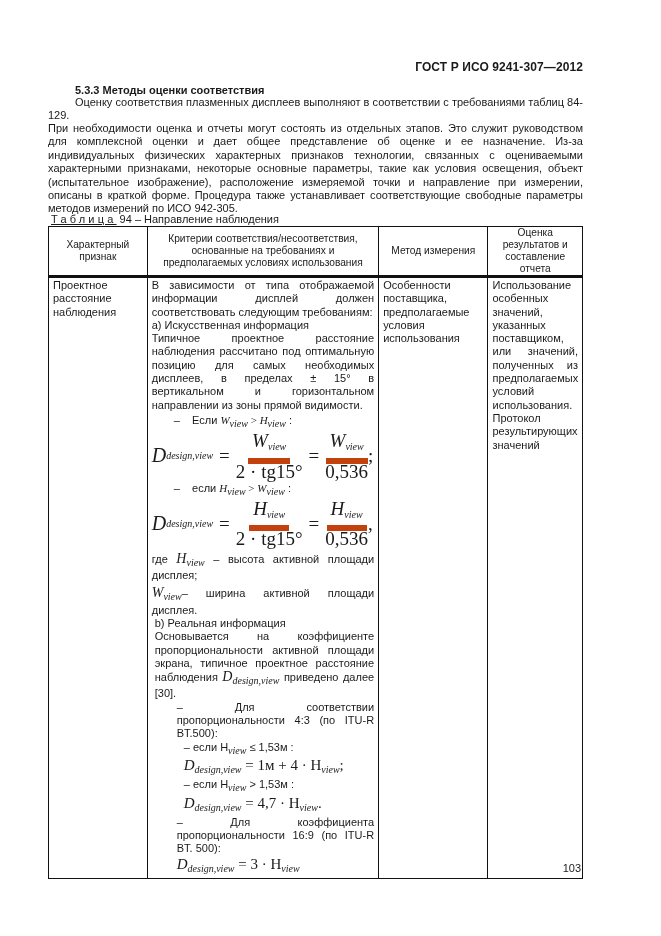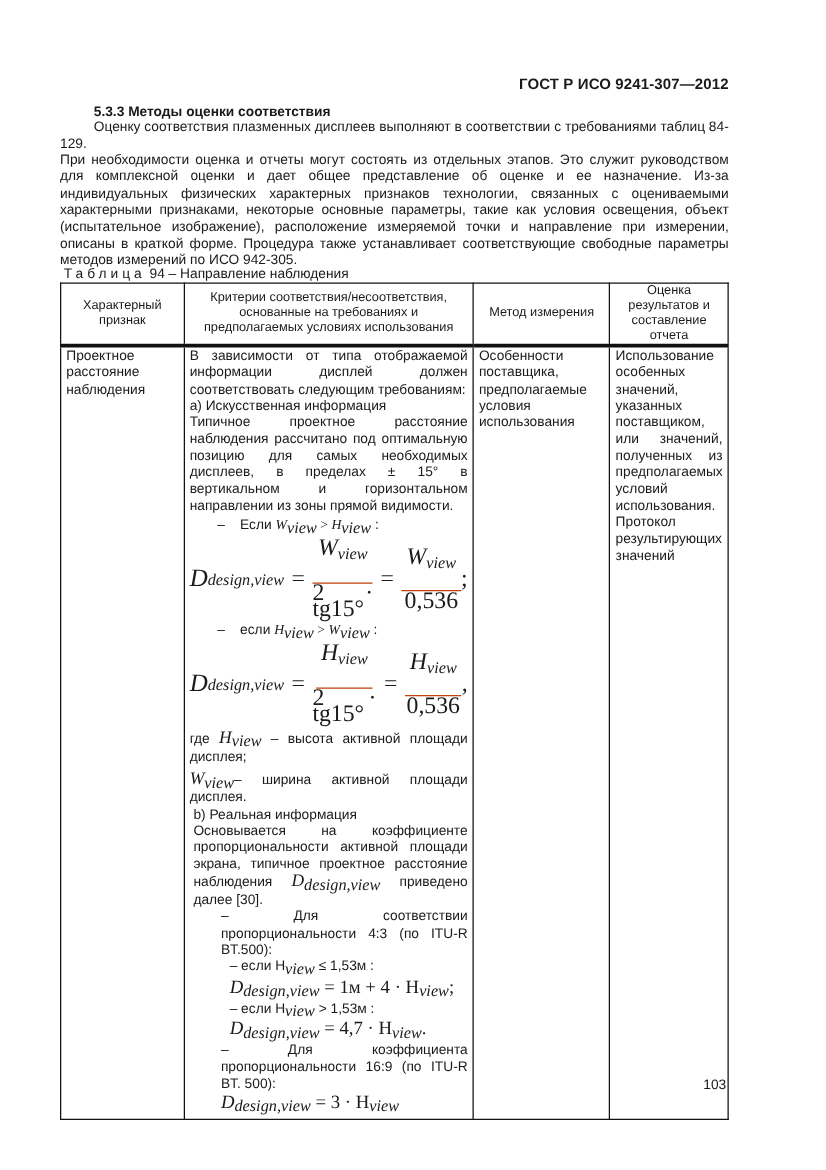--- a/index.html
+++ b/index.html
@@ -4,38 +4,38 @@
 <style>
   html, body { margin:0; padding:0; background:#ffffff; }
   body { width:661px; height:936px; position:relative; overflow:hidden;
          font-family:"Liberation Sans", sans-serif; color:#1a1a1a; }
   .hdr { position:absolute; right:78px; top:60px; font-weight:bold; font-size:12px; letter-spacing:0.1px; }
   .sec { position:absolute; left:75px; top:84px; font-weight:bold; font-size:11px; }
   .para { position:absolute; left:48px; width:535px; font-size:11px; line-height:13.4px; text-align:justify; }
   .p1 { top:96px; text-indent:27px; }
   .p2 { top:122px; }
   .caption { position:absolute; left:51px; top:213px; font-size:11px; }
-  .caption .sp { letter-spacing:3.2px; }
+  .caption .sp { letter-spacing:3.2px;text-decoration:underline; }
   table { position:absolute; left:48px; top:226px; width:535px; border-collapse:collapse; table-layout:fixed; }
   td, th { border:1.5px solid #111; vertical-align:top; padding:1px 4px; font-size:11px; line-height:13.3px; }
   th { font-weight:normal; text-align:center; vertical-align:middle; font-size:10.2px; line-height:12px; height:33px; padding:0 3px;}
   thead tr { border-bottom:3px solid #111; }
   thead th { border-bottom:3px solid #111; }
   .c1 { width:93px; } .c2 { width:218px; } .c3 { width:103px; } .c4 { width:89px; }
   .just { text-align:justify; }
   .body-row td { height:577px; }
   .math { font-family:"Liberation Serif", serif; font-style:italic; }
-  .sub { font-family:"Liberation Serif", serif; font-style:italic; font-size:13px; vertical-align:-3px; }
+  .sub { font-family:"Liberation Serif", serif; font-style:italic; font-size:10px; vertical-align:-3px; }
   .rom { font-family:"Liberation Serif", serif; font-style:normal; }
   .cond { padding-left:22px; margin:2px 0; }
   .formula { display:flex; align-items:center; margin:4px 0 4px 0; font-family:"Liberation Serif", serif; font-size:19px; }
   .formula .D { font-style:italic; font-size:20px; }
   .formula .eq { margin:0 6px; }
   .frac { display:inline-flex; flex-direction:column; align-items:center; }
-  .frac .num { border-bottom:1px solid #c2410c; padding:0 4px 16px; }
+  .frac .num { border-bottom:6px solid #c2410c; padding:0 4px 4px; }
   .frac .den { padding-top:1px; }
   .ind { padding-left:25px; }
   .ind2 { padding-left:32px; }
   .small-f { font-family:"Liberation Serif", serif; font-size:15px; margin:2px 0 2px 32px; }
   .pagenum { position:absolute; right:80px; top:862px; font-size:11px; }
 </style>
 </head>
 <body>
 
 <div class="hdr">ГОСТ Р ИСО 9241-307—2012</div>

